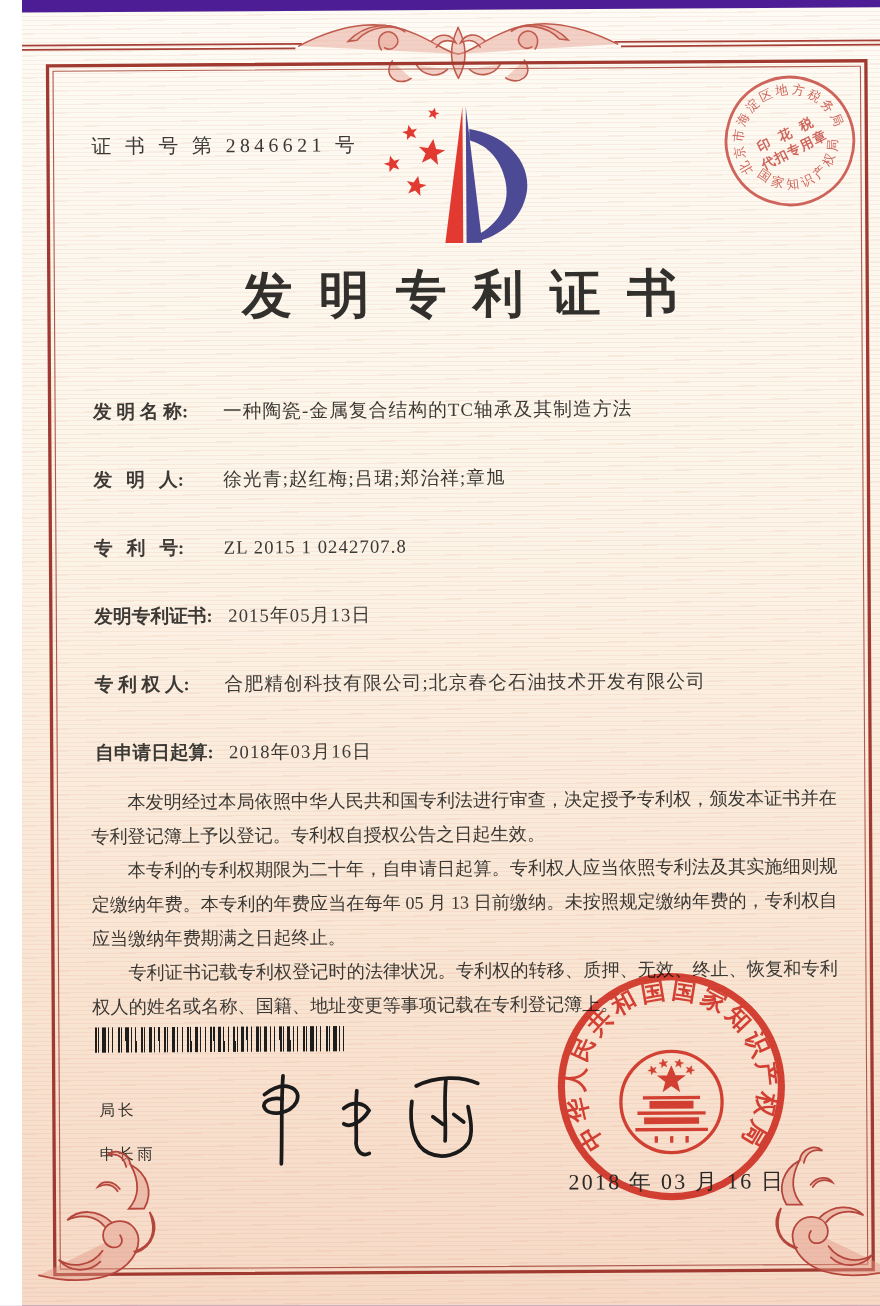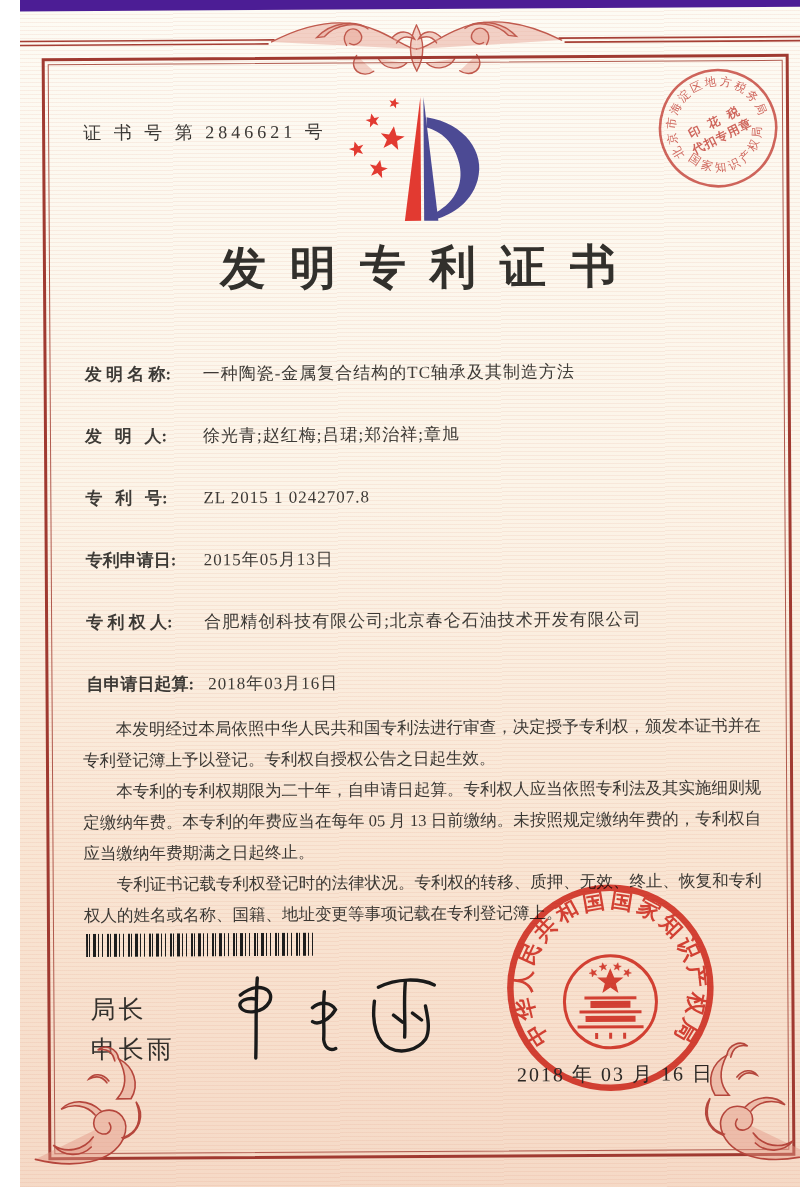--- a/index.html
+++ b/index.html
@@ -34,21 +34,21 @@
 
   .paragraphs{position:absolute;left:62px;right:60px;top:703px;
               font-size:16.5px;line-height:31px;color:#3b3834;text-align:justify;}
   .paragraphs p{margin:0;text-indent:2em;}
 
   .barcode{position:absolute;left:64px;top:923px;width:228px;height:23px;
            background:
             repeating-linear-gradient(90deg,#1d1d1d 0 2px,transparent 2px 3px,#1d1d1d 3px 4px,transparent 4px 7px,#1d1d1d 7px 10px,transparent 10px 12px,#1d1d1d 12px 13px,transparent 13px 16px,#1d1d1d 16px 17px,transparent 17px 21px);}
 
   .director{position:absolute;left:68px;top:978px;font-family:"Liberation Sans","DejaVu Sans",sans-serif;
-            font-size:25px;color:#33302c;letter-spacing:3px;line-height:40px;}
+            font-size:14px;color:#33302c;letter-spacing:3px;line-height:40px;}
 
   .signature{position:absolute;left:178px;top:958px;width:276px;height:100px;}
 
   .seal{position:absolute;left:481px;top:873px;width:214px;height:214px;
         opacity:.92;mix-blend-mode:multiply;}
   .issue-date{position:absolute;left:494px;top:1053px;font-size:20px;letter-spacing:2px;
               color:#2c2825;z-index:5;}
 
   .corner{position:absolute;bottom:14px;width:124px;height:134px;}
   .corner.left{left:6px;}
@@ -142,21 +142,21 @@
         </div>
         <div class="field-row">
           <span class="field-label">发   明   人:</span>
           <span class="field-value">徐光青;赵红梅;吕珺;郑治祥;章旭</span>
         </div>
         <div class="field-row">
           <span class="field-label">专   利   号:</span>
           <span class="field-value">ZL 2015 1 0242707.8</span>
         </div>
         <div class="field-row">
-          <span class="field-label">专利申请日:</span>
+          <span class="field-label">发明专利证书:</span>
           <span class="field-value">2015年05月13日</span>
         </div>
         <div class="field-row">
           <span class="field-label">专 利 权 人:</span>
           <span class="field-value">合肥精创科技有限公司;北京春仑石油技术开发有限公司</span>
         </div>
         <div class="field-row">
           <span class="field-label">自申请日起算:</span>
           <span class="field-value">2018年03月16日</span>
         </div>

